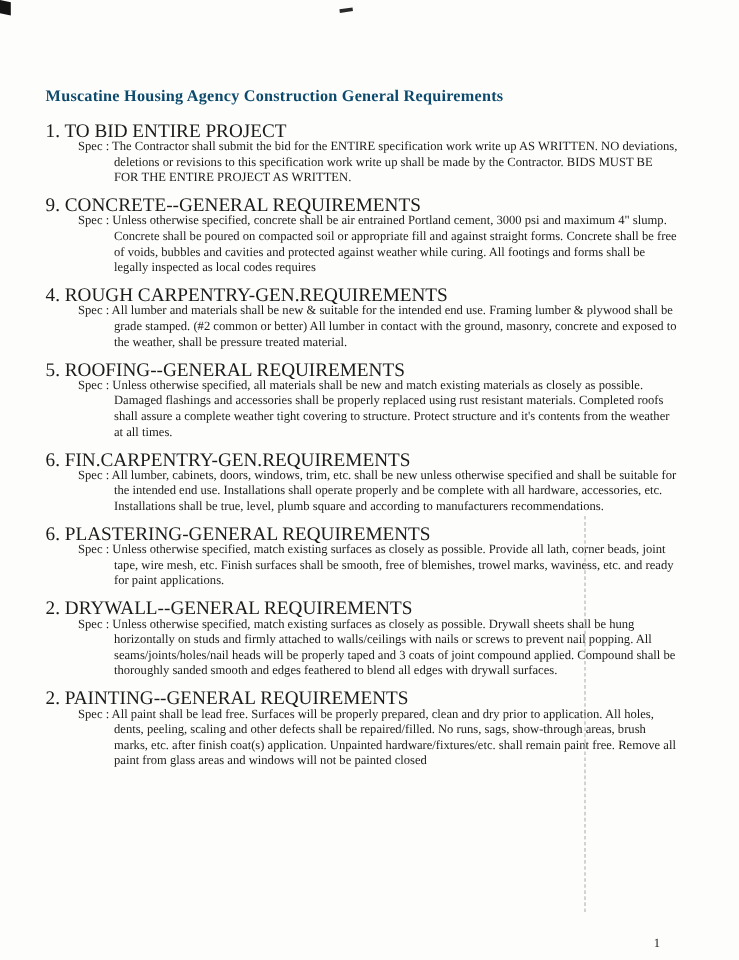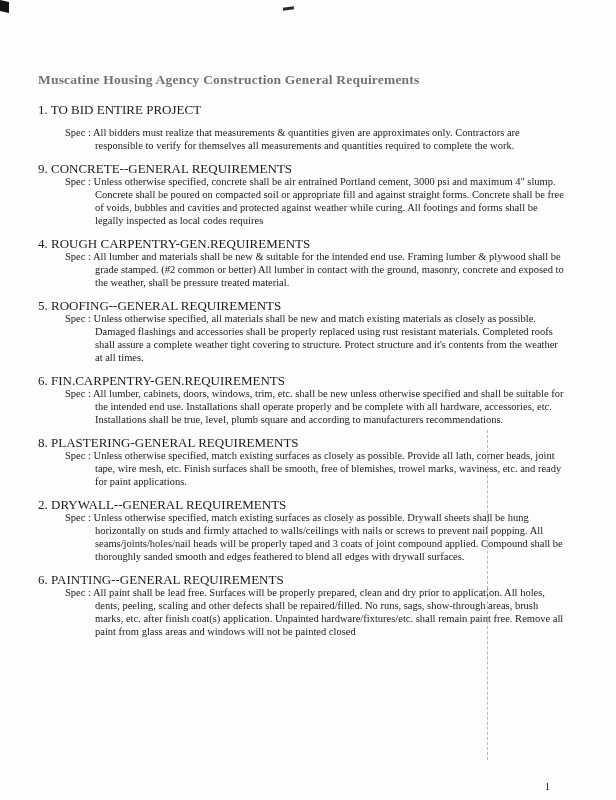--- a/index.html
+++ b/index.html
@@ -16,27 +16,27 @@
     padding: 72px 50px 0 38px;
     font-family: "Liberation Serif", serif;
     color: #1b1b1b;
     overflow: hidden;
   }
   .doc-title {
     font-size: 13.5px;
     font-weight: bold;
     margin: 0 0 15px 0;
     letter-spacing: 0.2px;
-    color: #737373;
+    color: #0c4a6e;
   }
   .section {
     margin: 0 0 10px 0;
   }
   .section-heading {
-    font-size: 13px;
+    font-size: 16px;
     line-height: 13px;
     margin: 0;
     white-space: nowrap;
   }
   .section-spec {
     font-size: 10.5px;
     line-height: 13px;
     margin: 0;
     padding-left: 57px;
     text-indent: -30px;
@@ -83,24 +83,24 @@
 <div class="page">
 
   <div class="artifact-corner"></div>
   <div class="artifact-top-mark"></div>
   <div class="artifact-dotted-line"></div>
 
   <h1 class="doc-title">Muscatine Housing Agency Construction General Requirements</h1>
 
   <div class="section">
     <p class="section-heading">1. TO BID ENTIRE PROJECT</p>
+    <p class="section-spec">Spec : The Contractor shall submit the bid for the ENTIRE specification work write up AS WRITTEN. NO deviations, deletions or revisions to this specification work write up shall be made by the Contractor. BIDS MUST BE FOR THE ENTIRE PROJECT AS WRITTEN.</p>
   </div>
 
   <div class="section">
-    <p class="section-spec">Spec : All bidders must realize that measurements &amp; quantities given are approximates only. Contractors are responsible to verify for themselves all measurements and quantities required to complete the work.</p>
   </div>
 
   <div class="section">
     <p class="section-heading">9. CONCRETE--GENERAL REQUIREMENTS</p>
     <p class="section-spec">Spec : Unless otherwise specified, concrete shall be air entrained Portland cement, 3000 psi and maximum 4" slump. Concrete shall be poured on compacted soil or appropriate fill and against straight forms. Concrete shall be free of voids, bubbles and cavities and protected against weather while curing. All footings and forms shall be legally inspected as local codes requires</p>
   </div>
 
   <div class="section">
     <p class="section-heading">4. ROUGH CARPENTRY-GEN.REQUIREMENTS</p>
     <p class="section-spec">Spec : All lumber and materials shall be new &amp; suitable for the intended end use. Framing lumber &amp; plywood shall be grade stamped. (#2 common or better) All lumber in contact with the ground, masonry, concrete and exposed to the weather, shall be pressure treated material.</p>
@@ -110,29 +110,29 @@
     <p class="section-heading">5. ROOFING--GENERAL REQUIREMENTS</p>
     <p class="section-spec">Spec : Unless otherwise specified, all materials shall be new and match existing materials as closely as possible. Damaged flashings and accessories shall be properly replaced using rust resistant materials. Completed roofs shall assure a complete weather tight covering to structure. Protect structure and it's contents from the weather at all times.</p>
   </div>
 
   <div class="section">
     <p class="section-heading">6. FIN.CARPENTRY-GEN.REQUIREMENTS</p>
     <p class="section-spec">Spec : All lumber, cabinets, doors, windows, trim, etc. shall be new unless otherwise specified and shall be suitable for the intended end use. Installations shall operate properly and be complete with all hardware, accessories, etc. Installations shall be true, level, plumb square and according to manufacturers recommendations.</p>
   </div>
 
   <div class="section">
-    <p class="section-heading">8. PLASTERING-GENERAL REQUIREMENTS</p>
+    <p class="section-heading">6. PLASTERING-GENERAL REQUIREMENTS</p>
     <p class="section-spec">Spec : Unless otherwise specified, match existing surfaces as closely as possible. Provide all lath, corner beads, joint tape, wire mesh, etc. Finish surfaces shall be smooth, free of blemishes, trowel marks, waviness, etc. and ready for paint applications.</p>
   </div>
 
   <div class="section">
     <p class="section-heading">2. DRYWALL--GENERAL REQUIREMENTS</p>
     <p class="section-spec">Spec : Unless otherwise specified, match existing surfaces as closely as possible. Drywall sheets shall be hung horizontally on studs and firmly attached to walls/ceilings with nails or screws to prevent nail popping. All seams/joints/holes/nail heads will be properly taped and 3 coats of joint compound applied.  Compound shall be thoroughly sanded smooth and edges feathered to blend all edges with drywall surfaces.</p>
   </div>
 
   <div class="section">
-    <p class="section-heading">6. PAINTING--GENERAL REQUIREMENTS</p>
+    <p class="section-heading">2. PAINTING--GENERAL REQUIREMENTS</p>
     <p class="section-spec">Spec : All paint shall be lead free. Surfaces will be properly prepared, clean and dry prior to application. All holes, dents, peeling, scaling and other defects shall be repaired/filled. No runs, sags, show-through areas, brush marks, etc. after finish coat(s) application. Unpainted hardware/fixtures/etc. shall remain paint free.  Remove all paint from glass areas and windows will not be painted closed</p>
   </div>
 
   <div class="page-number">1</div>
 
 </div>
 
 </body></html>

